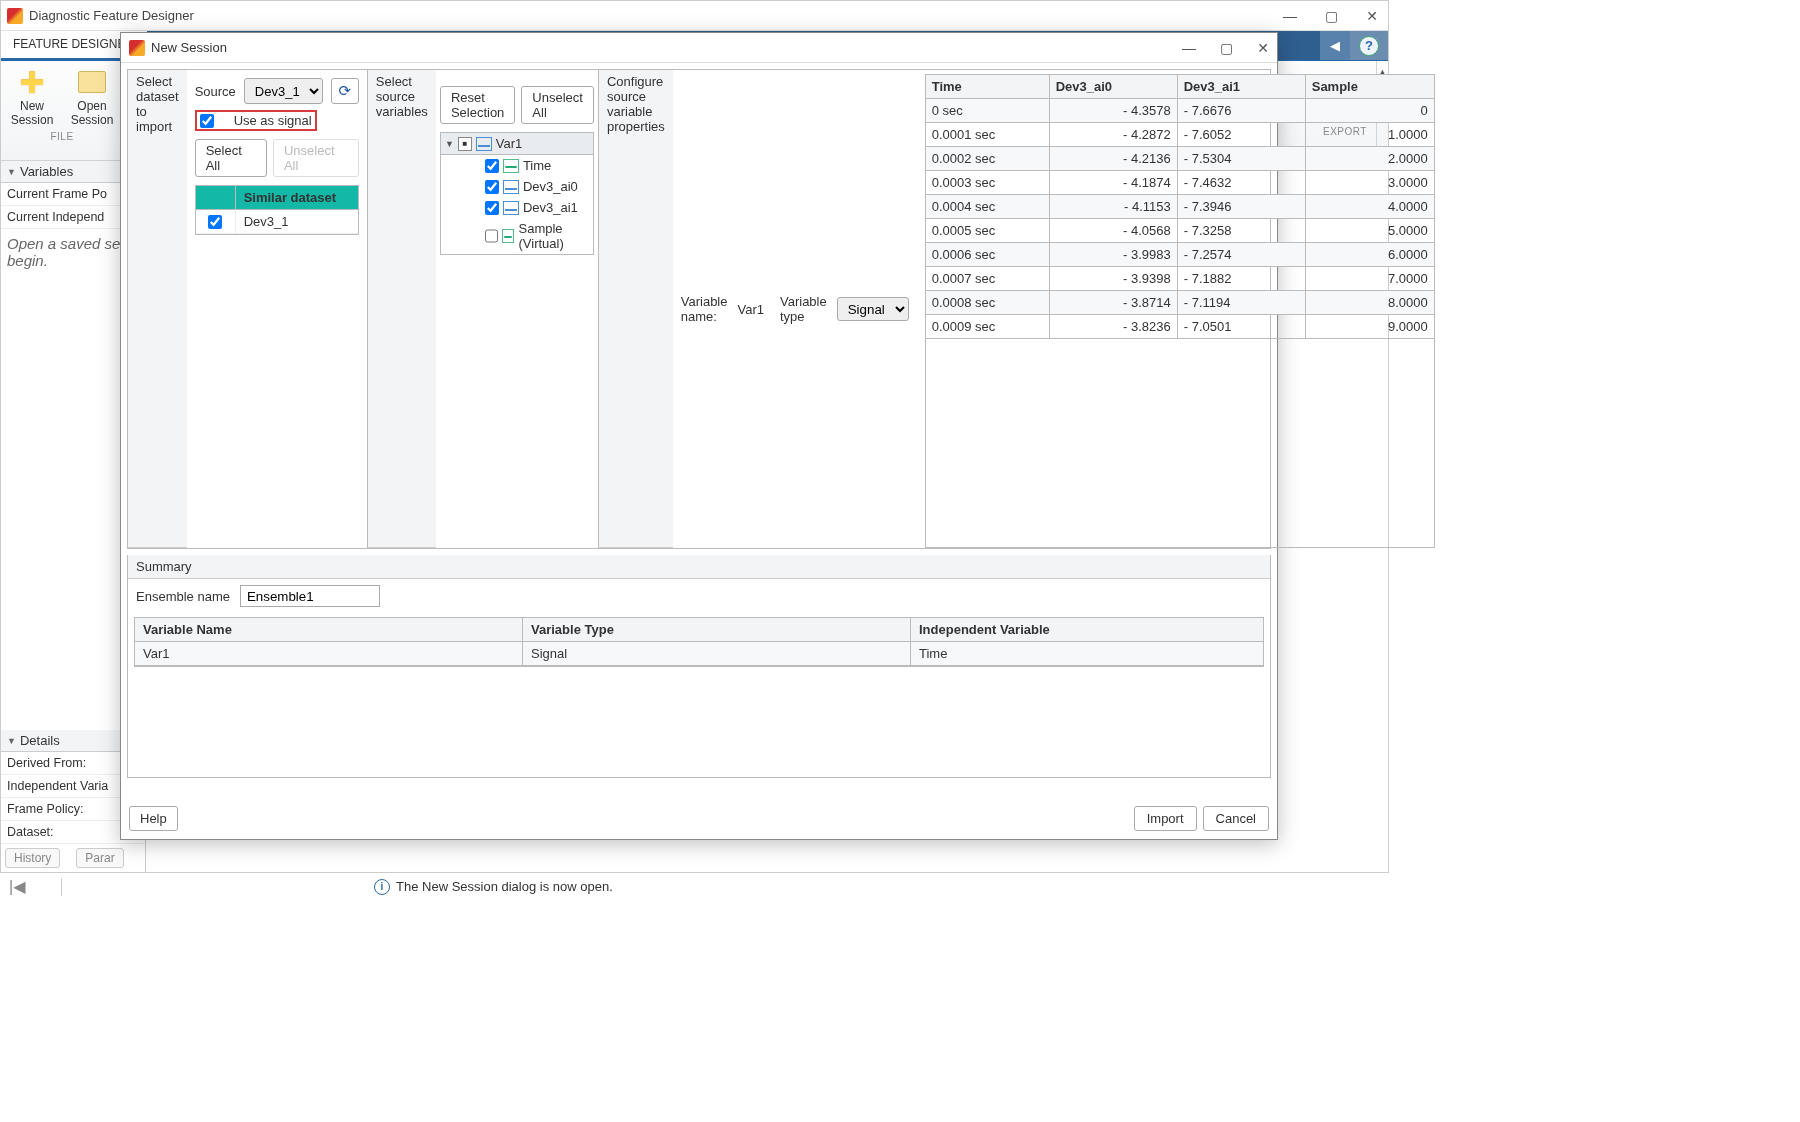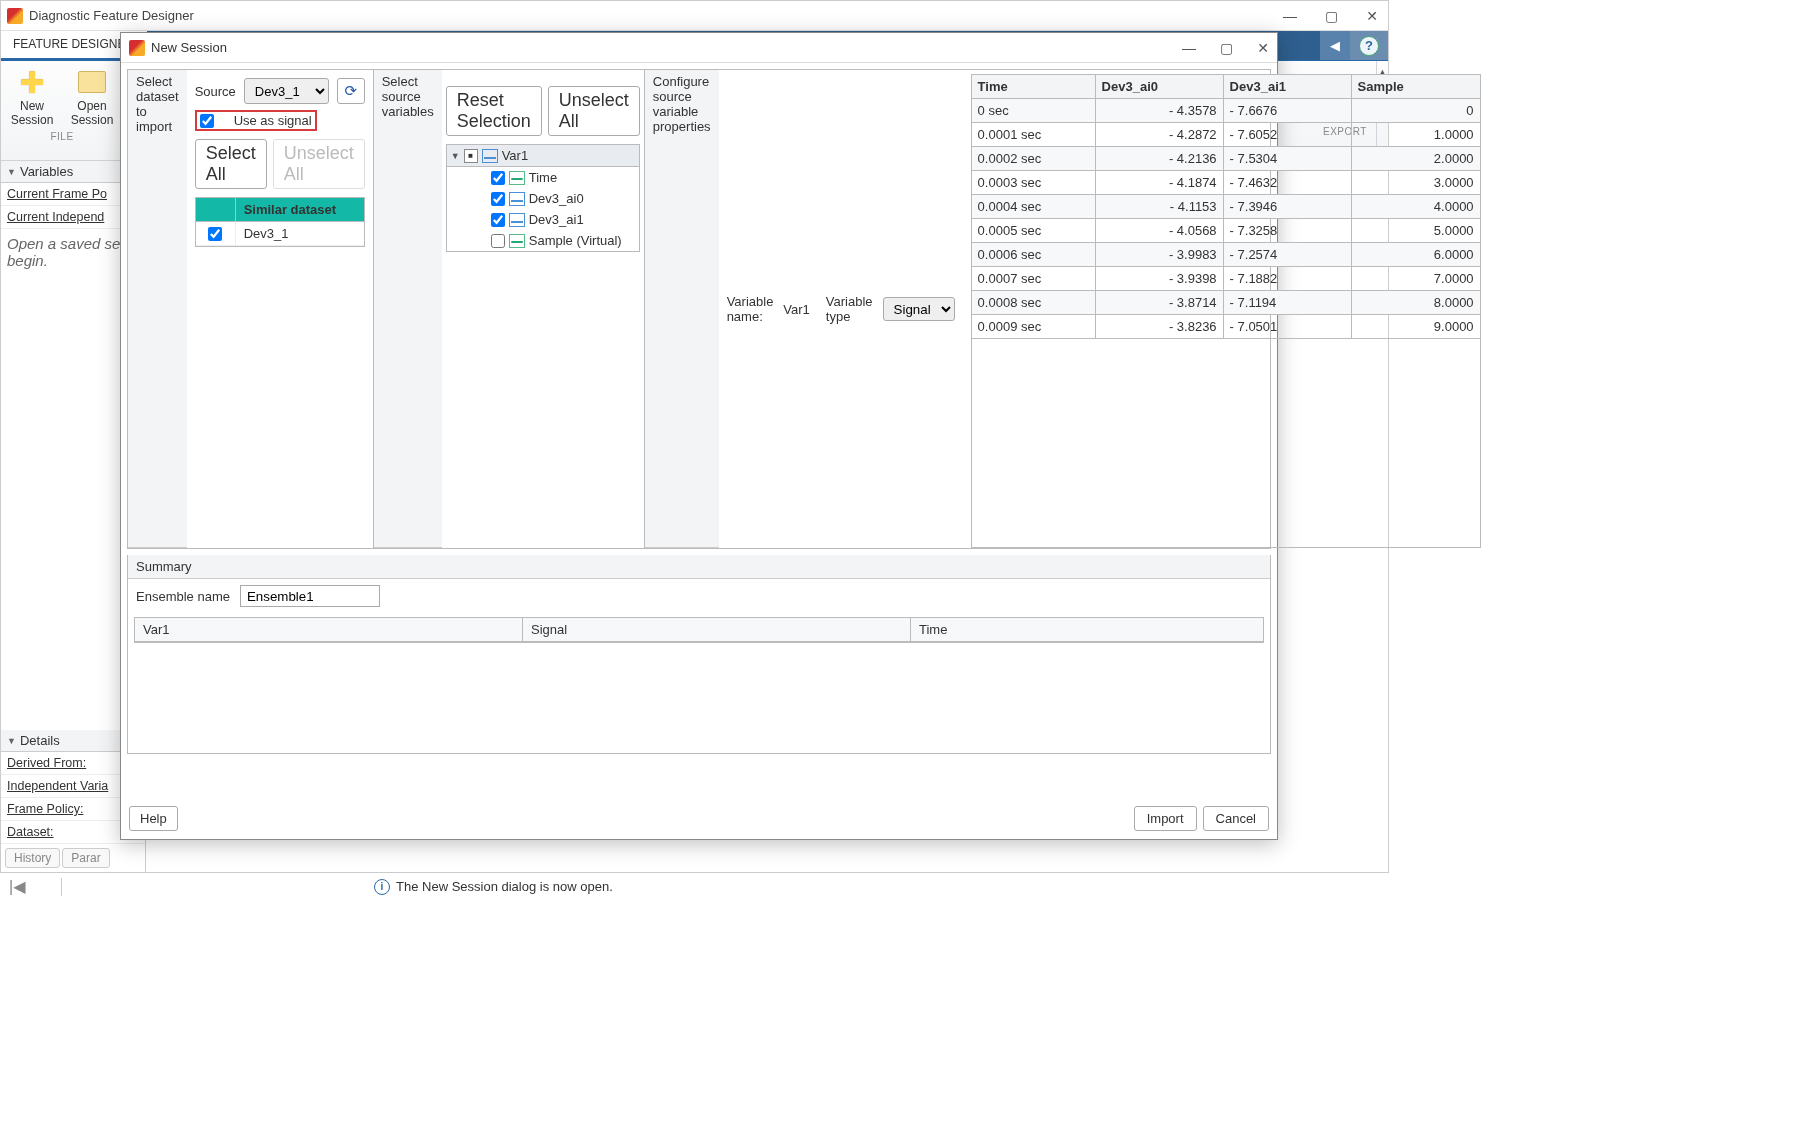--- a/index.html
+++ b/index.html
@@ -27,24 +27,24 @@
 .tool-btn .icon { width: 30px; height: 30px; margin-bottom: 2px; display: flex; align-items: center; justify-content: center; }
 .tool-group-label { font-size: 10px; color: #888; margin-top: 4px; letter-spacing: .5px; }
 .tool-sep { width: 1px; background: #d0d4d8; margin: 6px 0; }
 .tool-right { margin-left: auto; }
 .disabled { opacity: .4; cursor: default; }
 
 .main-row { display: flex; height: calc(100% - 160px); }
 .side-panel { width: 145px; border-right: 1px solid #ccc; display: flex; flex-direction: column; }
 .panel-head { display: flex; align-items: center; padding: 3px 6px; background: #f2f4f6; border-bottom: 1px solid #ccc; font-size: 13px; }
 .panel-head .tri { font-size: 9px; margin-right: 4px; color: #666; }
-.side-list div { padding: 4px 6px; font-size: 12.5px; border-bottom: 1px solid #eee; white-space: nowrap; overflow: hidden; text-decoration: underline; }
+.side-list div { padding: 4px 6px; font-size: 12.5px; border-bottom: 1px solid #eee; white-space: nowrap; overflow: hidden; }
 .open-msg { padding: 6px; font-size: 15px; font-style: italic; color: #666; }
 .side-panel .stretch { flex: 1; }
-.tabs-row { display: flex; gap: 2px; padding: 4px; }
+.tabs-row { display: flex; gap: 16px; padding: 4px; }
 .mini-tab { border: 1px solid #ccc; border-radius: 3px; padding: 2px 8px; font-size: 12px; background: #f8f8f8; color: #888; }
 
 .center-col { flex: 1; }
 
 .status-bar { height: 28px; display: flex; align-items: center; border-top: 1px solid #ccc; background: #fff; }
 .status-bar .nav { width: 48px; font-size: 16px; color: #888; padding-left: 8px; }
 .status-bar .divider { width: 1px; height: 18px; background: #ccc; margin: 0 12px; }
 .status-bar .info-icon { width: 16px; height:16px; border-radius: 8px; border: 1.5px solid #2968a8; color:#2968a8; display:flex; align-items:center; justify-content:center; font-size:10px; font-weight:bold; margin-right:6px; }
 
 
@@ -64,21 +64,21 @@
 
 .src-row { display: flex; align-items: center; gap: 8px; margin-bottom: 6px; }
 .src-row label { font-size: 13px; }
 .src-row select { flex: 1; height: 26px; border: 1px solid #aaa; border-radius: 3px; padding: 0 6px; font-size: 13px; }
 .refresh-btn { width: 28px; height: 26px; border: 1px solid #aaa; border-radius: 3px; display:flex; align-items:center; justify-content:center; cursor:pointer; color:#2456a8; font-size:15px; }
 
 .use-signal { display: inline-flex; align-items: center; gap: 20px; border: 2px solid #d83b3b; padding: 1px 3px; font-size: 13px; }
 .use-signal input { width:14px; height:14px; }
 
 .btn-row { display: flex; gap: 6px; margin: 8px 0; }
-.small-btn { border: 1px solid #aaa; border-radius: 3px; padding: 3px 10px; font-size: 18px; background:#fff; cursor:pointer; }
+.small-btn { border: 1px solid #aaa; border-radius: 3px; padding: 3px 10px; font-size: 13px; background:#fff; cursor:pointer; }
 .small-btn.dis { color:#bbb; border-color:#ddd; cursor:default; }
 
 .ds-table { border: 1px solid #bbb; }
 .ds-table .hdr { display:flex; background:#14b8a6; border-bottom:1px solid #bbb; font-weight:700; font-size:13px; }
 .ds-table .hdr div:first-child { width:40px; border-right:1px solid #bbb; }
 .ds-table .hdr div:last-child { flex:1; padding:4px 8px; }
 .ds-table .row { display:flex; border-bottom:1px solid #eee; }
 .ds-table .row .ck { width:40px; display:flex; align-items:center; justify-content:center; border-right:1px solid #eee; }
 .ds-table .row .nm { flex:1; padding:4px 8px; font-size:13px; }
 
@@ -396,20 +396,25 @@
     </div>
   </div>
 
   <div class="summary">
     <div class="summary-head">Summary</div>
     <div class="ens-row">
       <span>Ensemble name</span>
       <input value="Ensemble1" style="">
     </div>
     <div class="vars-table">
+      <div class="vt-hdr" id="vt-hdr">
+          <div>Variable Name</div>
+          <div>Variable Type</div>
+          <div>Independent Variable</div>
+        </div>
       <div class="vt-row" id="vt-row">
           <div>Var1</div>
           <div>Signal</div>
           <div>Time</div>
         </div>
     </div>
     <div style="height:110px"></div>
   </div>
 
   <div class="modal-footer">

